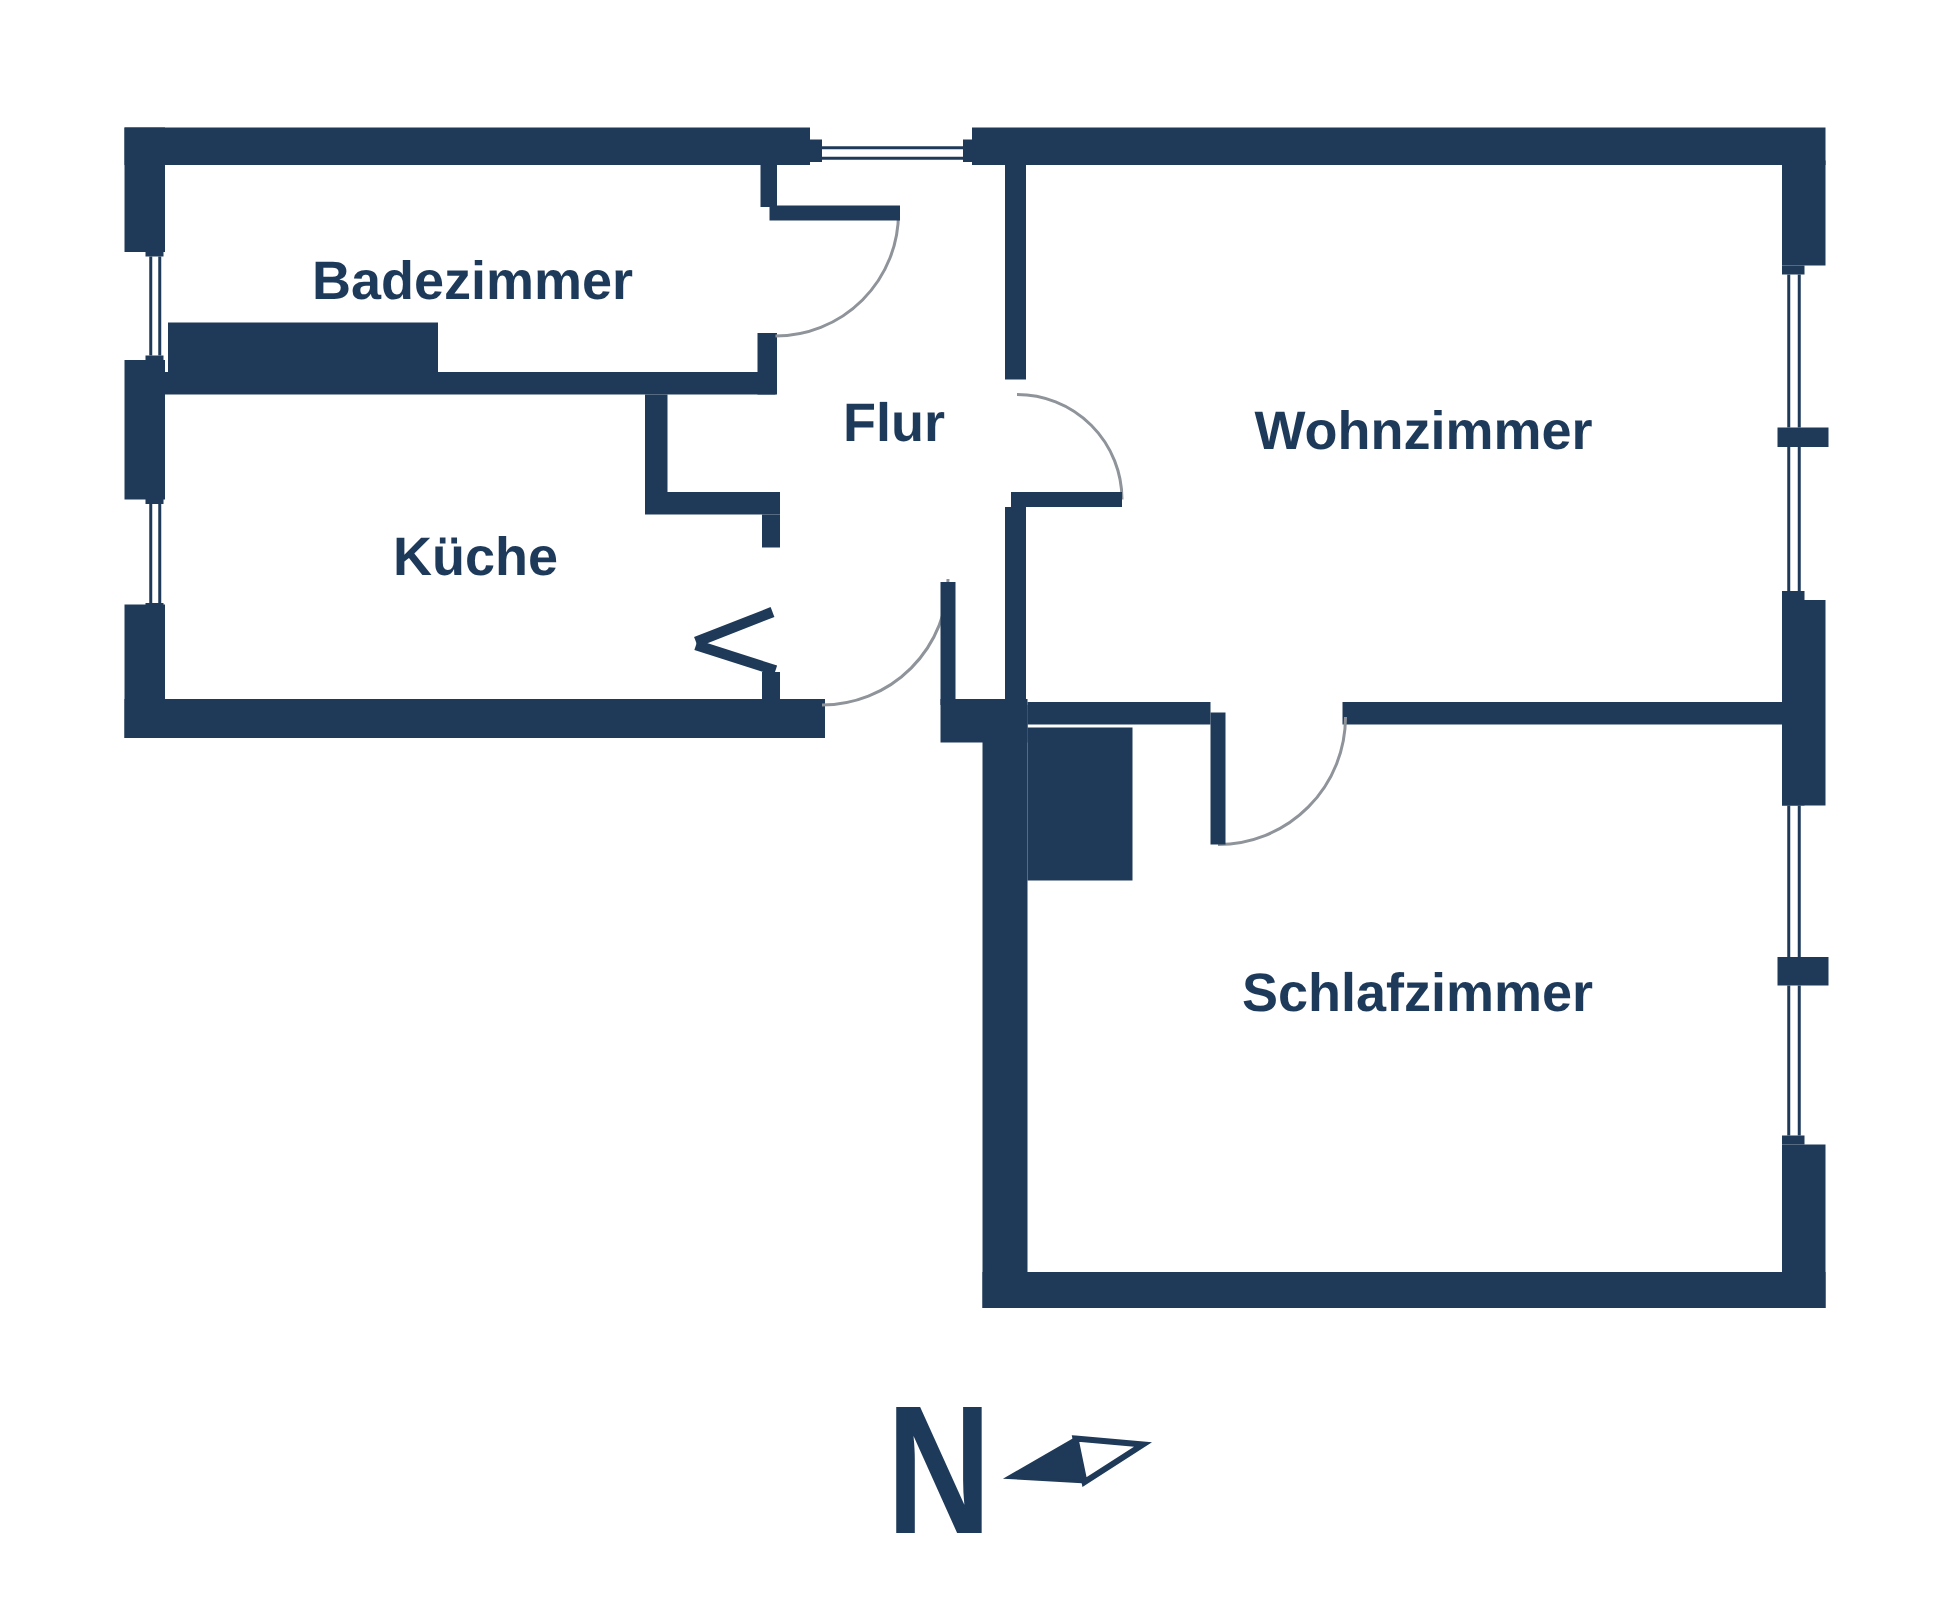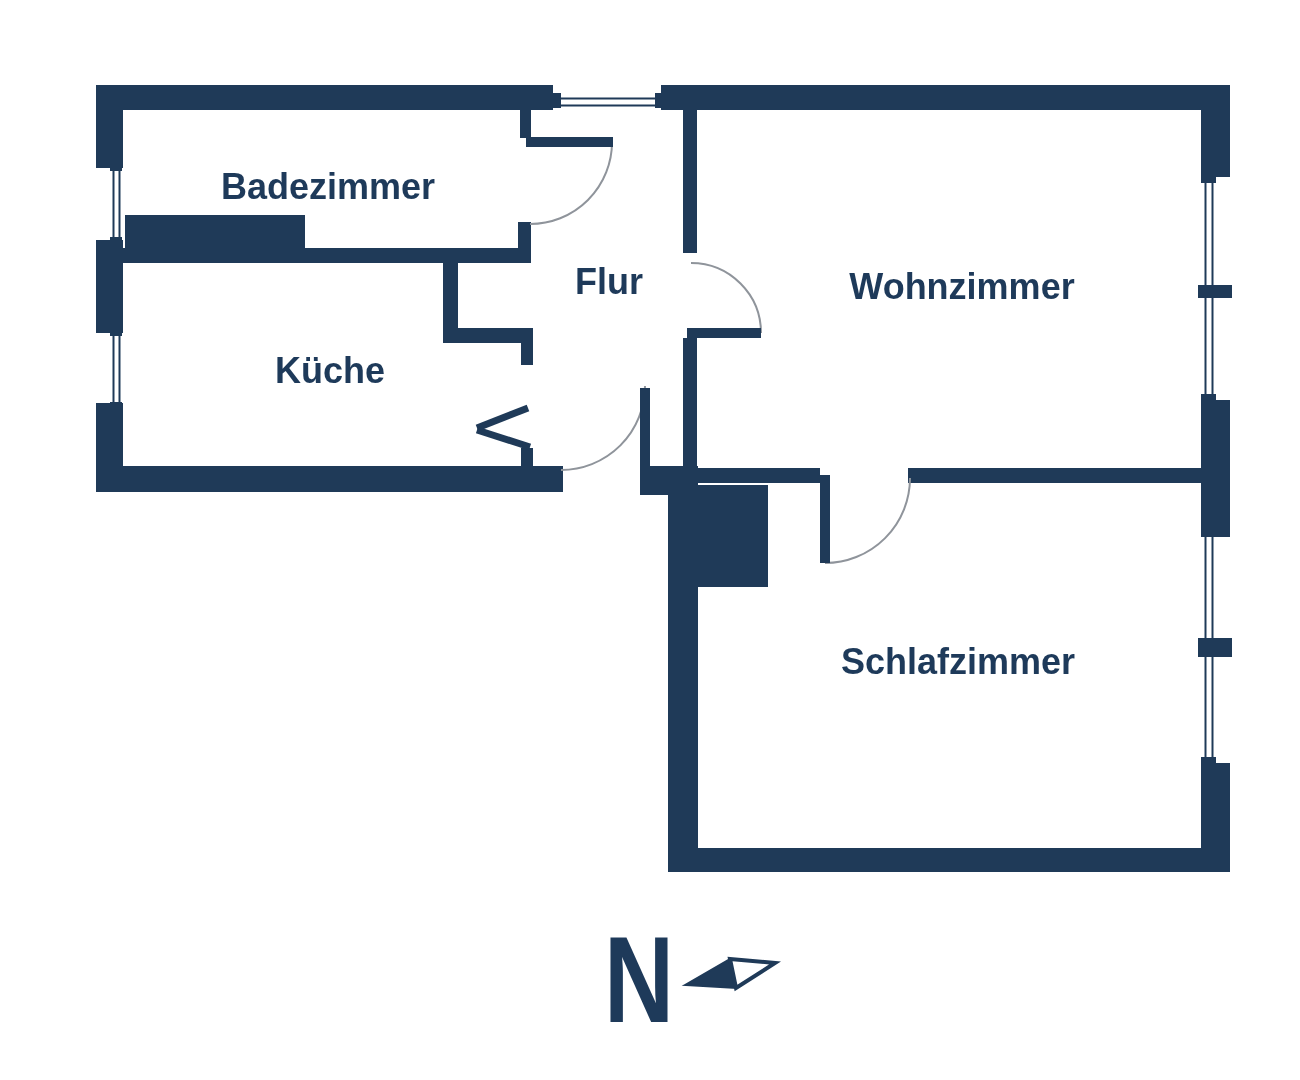--- a/index.html
+++ b/index.html
@@ -2,21 +2,21 @@
 <html style="--color-wall: #1f3a58; --color-text: #1e3a5a; --color-door_arc: #8f949b; --color-background: #ffffff;"><head>
 <meta charset="utf-8">
 <style>
   :root{
     --color-wall:#1f3a58;
     --color-text:#1e3a5a;
     --color-door_arc:#8f949b;
     --color-background:#ffffff;
   }
   html,body{margin:0;padding:0;background:var(--color-background);}
-  .stage{width:1228px;height:1080px;position:relative;background:var(--color-background);margin-left:13px;}
+  .stage{width:1228px;height:1080px;position:relative;background:var(--color-background);}
   .wall{fill:var(--color-wall);stroke:none;}
   .leaf{fill:var(--color-wall);stroke:none;}
   .leaf-line{stroke:var(--color-wall);stroke-width:7;stroke-linecap:butt;fill:none;}
   .win-line{stroke:var(--color-wall);stroke-width:2;fill:none;}
   .arc{stroke:var(--color-door_arc);stroke-width:2;fill:none;}
   .room-label{
     font-family:"Liberation Sans","DejaVu Sans",sans-serif;
     font-weight:700;font-size:36px;fill:var(--color-text);
     text-anchor:middle;
   }

